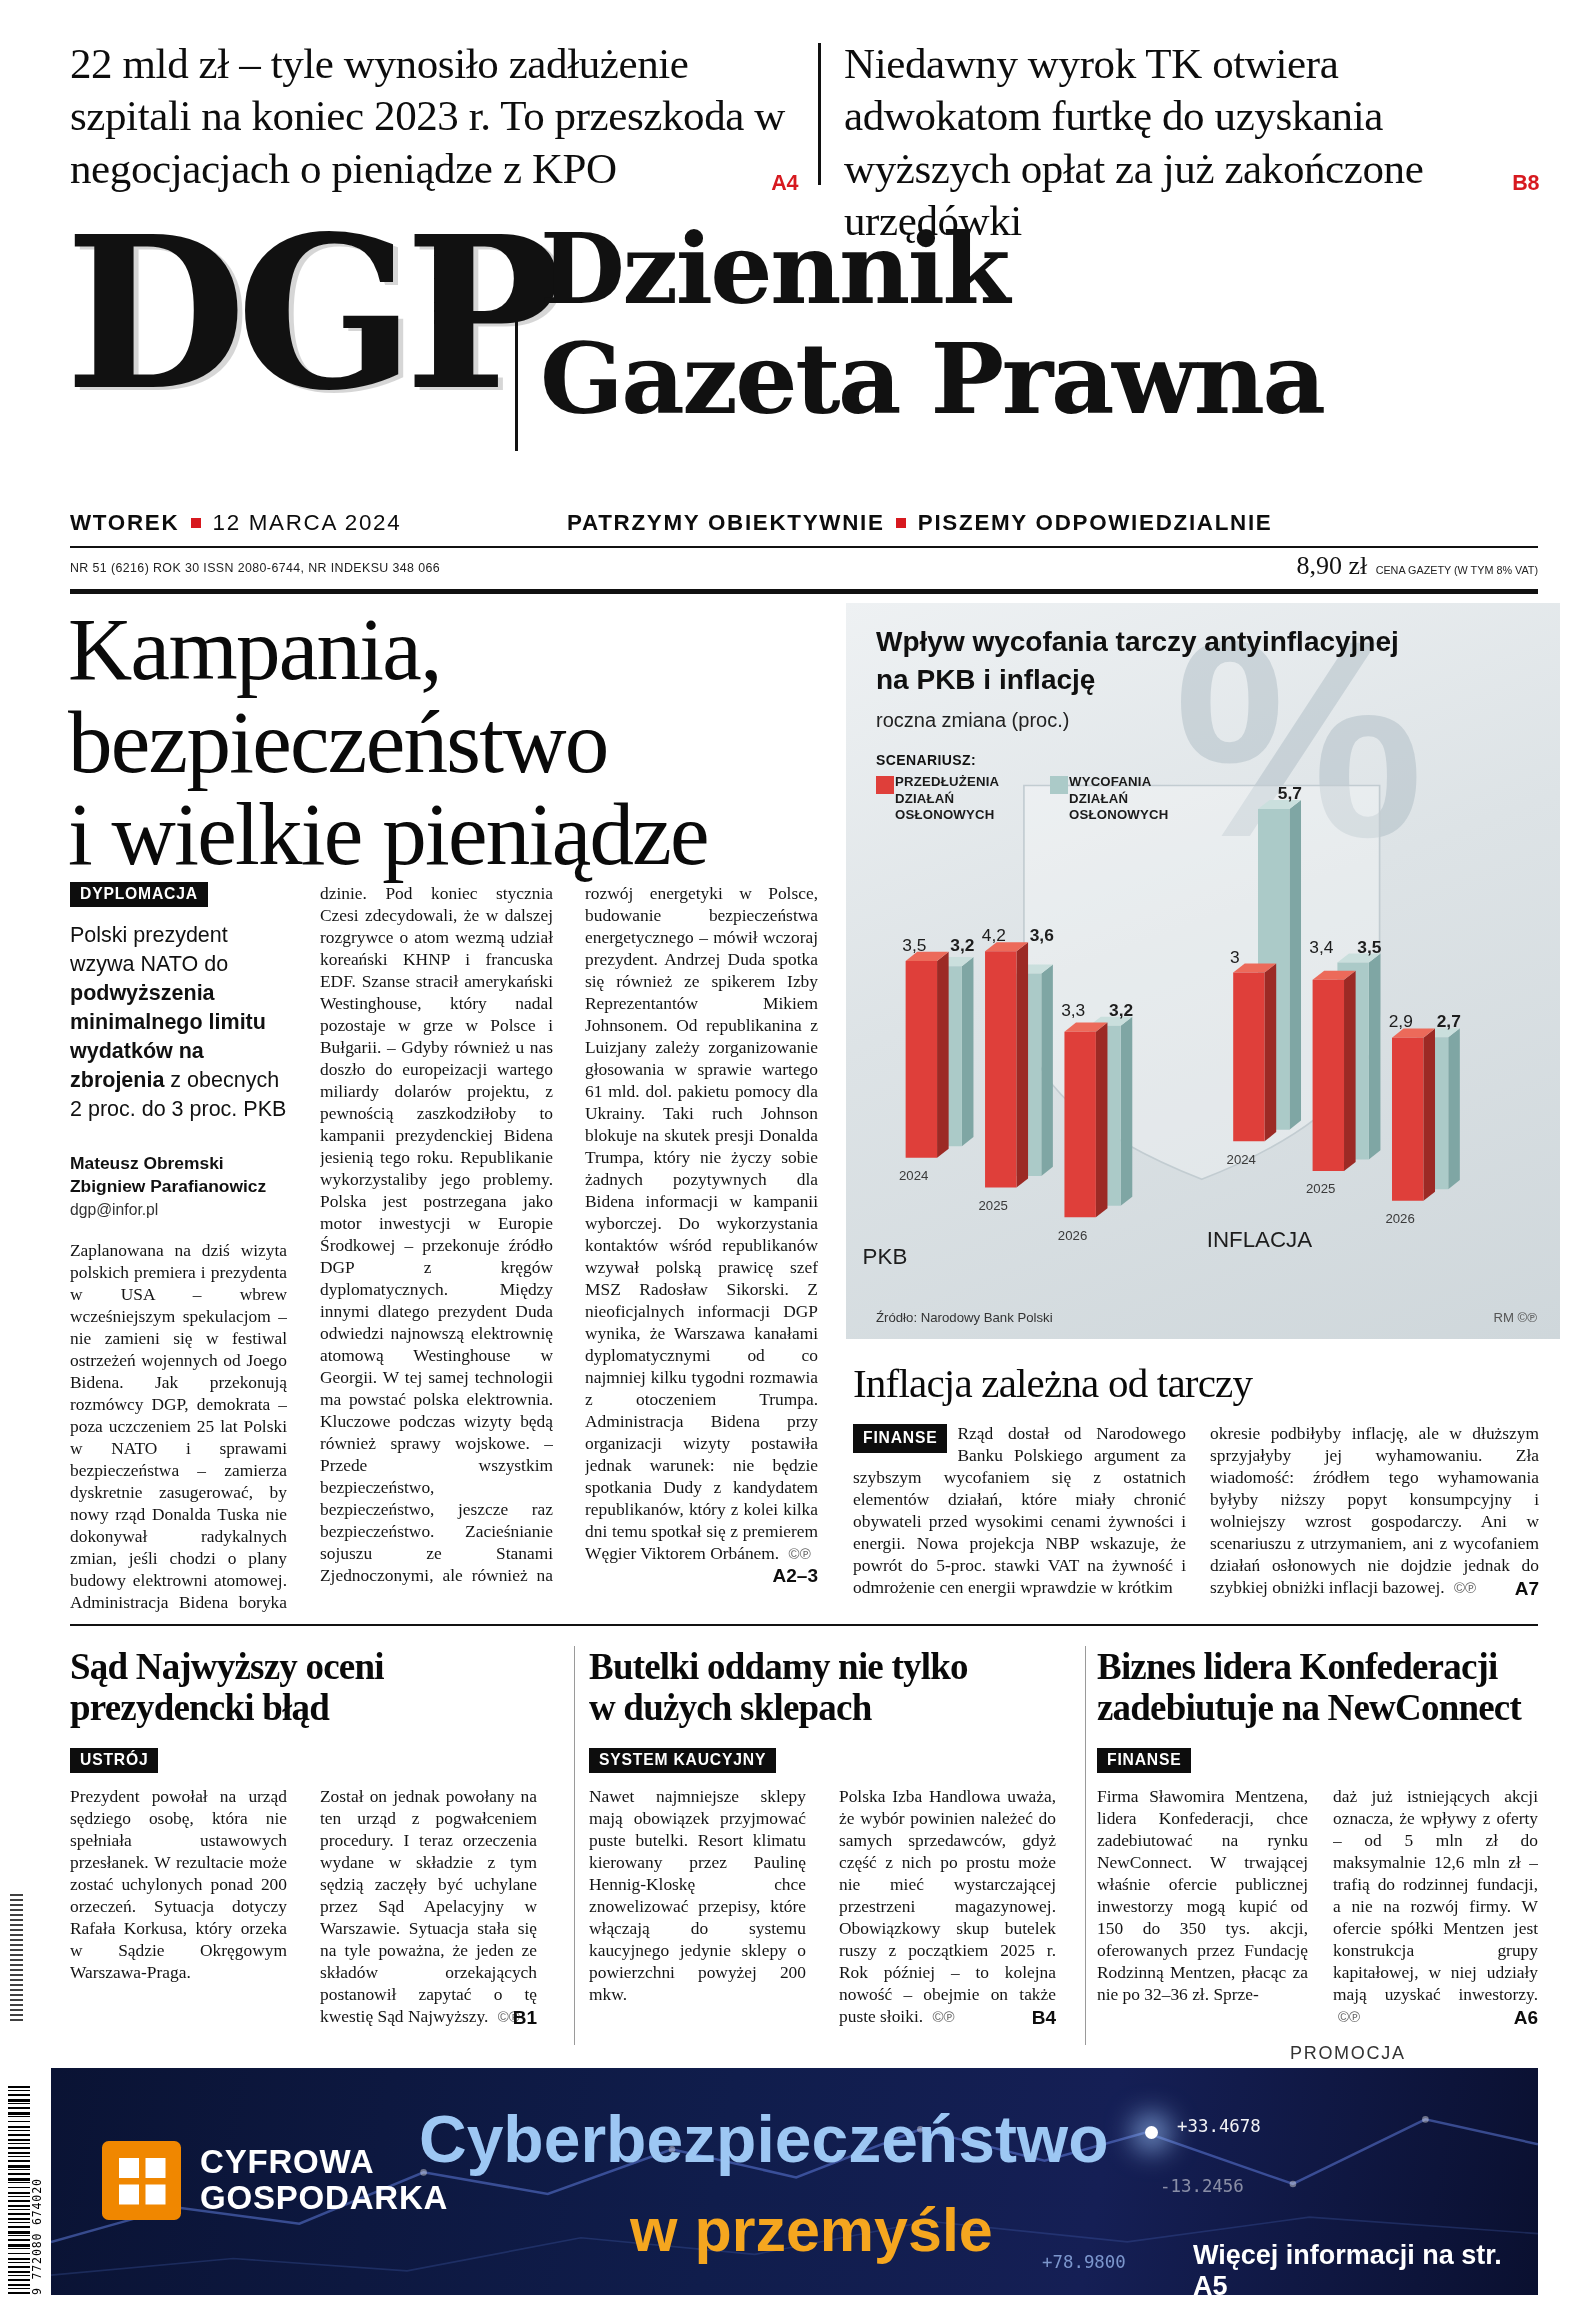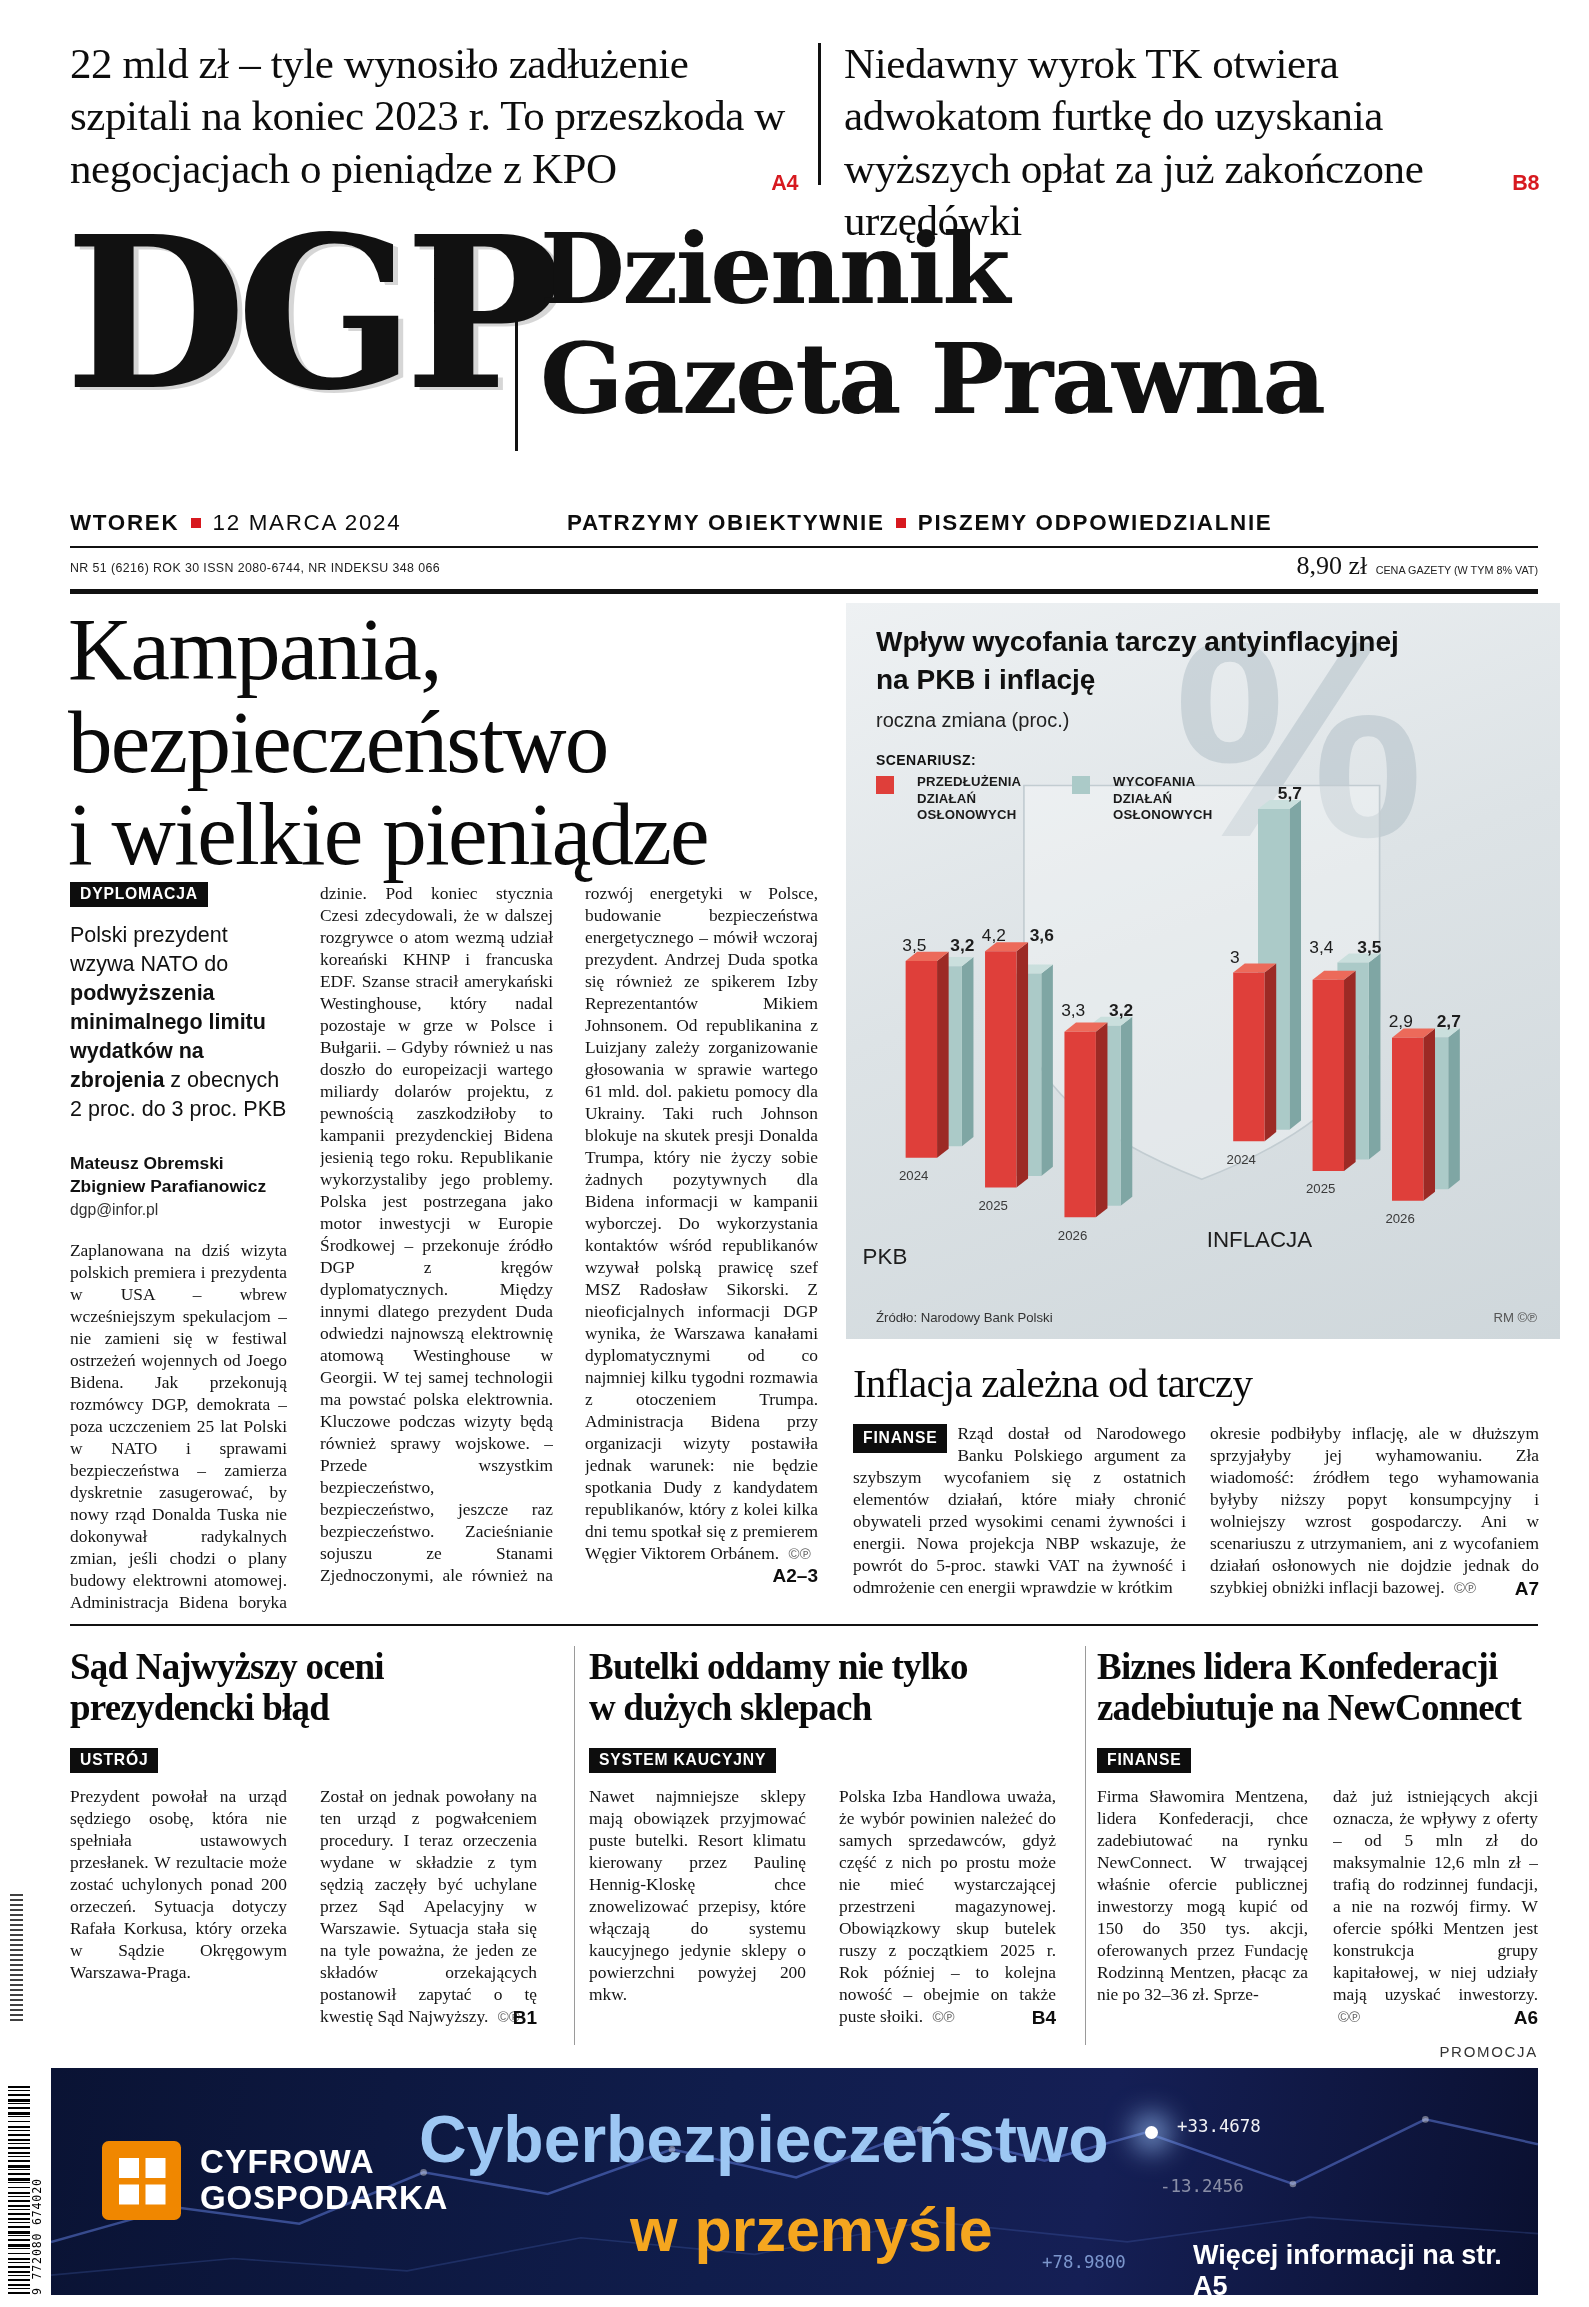--- a/index.html
+++ b/index.html
@@ -60,21 +60,21 @@
          background:linear-gradient(160deg,#eef1f3 0%,#dde3e6 45%,#cfd7db 100%);}
   #chart .t1{position:absolute;left:30px;top:23px;font-family:"Liberation Sans",sans-serif;
              font-weight:700;font-size:28px;color:#101010;}
   #chart .t2{position:absolute;left:30px;top:61px;font-family:"Liberation Sans",sans-serif;
              font-weight:700;font-size:28px;color:#101010;}
   #chart .sub{position:absolute;left:30px;top:106px;font-family:"Liberation Sans",sans-serif;
              font-size:20px;color:#222;}
   #chart .ltitle{position:absolute;left:30px;top:149px;font-family:"Liberation Sans",sans-serif;
              font-weight:700;font-size:14px;letter-spacing:0.4px;z-index:3;}
   #chart .legend{position:absolute;left:30px;top:171px;display:flex;gap:23px;z-index:3;}
-  .litem{display:flex;gap:23px;align-items:flex-start;}
+  .litem{display:flex;gap:1px;align-items:flex-start;}
   .sw{width:18px;height:18px;margin-top:1.7px;}
   .sw0{background:#df3f3a;} .sw1{background:#abcac8;}
   .ltext{width:132px;font-family:"Liberation Sans",sans-serif;font-weight:700;font-size:13.2px;
          line-height:1.25;letter-spacing:0.2px;color:#1a1a1a;}
   #chart .pct{position:absolute;left:328px;top:-25px;font-family:"Liberation Sans",sans-serif;
          font-weight:700;font-size:281px;color:#9fb0ba;opacity:.38;z-index:0;}
   #bars-svg{position:absolute;left:0;top:166px;z-index:1;}
   #chart .src{position:absolute;left:30px;top:707px;font-family:"Liberation Sans",sans-serif;
          font-size:13.2px;color:#333;z-index:3;}
   #chart .credit{position:absolute;right:23px;top:707px;font-family:"Liberation Sans",sans-serif;
@@ -95,22 +95,22 @@
   .btag{top:1748px;}
   #botA-tag{left:70px;} #botB-tag{left:589px;} #botC-tag{left:1097px;}
   .bcol{top:1785px;height:258px;}
   #botA-c1{left:70px;width:217px;}  #botA-c2{left:320px;width:217px;}
   #botB-c1{left:589px;width:217px;} #botB-c2{left:839px;width:217px;}
   #botC-c1{left:1097px;width:211px;}#botC-c2{left:1333px;width:205px;}
   .vdiv{top:1646px;width:0.8px;height:399px;background:#9a9a9a;}
   #vdiv1{left:574px;} #vdiv2{left:1085px;}
 
   
-  #promo-label{left:1290px;top:2043px;width:248px;text-align:right;
-      font-family:"Liberation Sans",sans-serif;font-size:15px;letter-spacing:1.7px;color:#333;}
+  #promo-label{left:1290px;top:2043px;width:248px;
+      font-family:"Liberation Sans",sans-serif;font-size:18px;letter-spacing:1.7px;color:#333;}
   #banner{left:51px;top:2068px;width:1487px;height:227px;overflow:hidden;
       background:linear-gradient(100deg,#0a1334 0%,#101d4c 45%,#151f55 70%,#0a1030 100%);}
   #banner svg{position:absolute;left:0;top:0;}
   .cg-box{position:absolute;left:51px;top:73px;width:79px;height:79px;background:#f08700;border-radius:6.6px;}
   .cg-glyph{position:absolute;left:16.6px;top:16.6px;width:20px;height:20px;background:#fff;
       box-shadow:26.5px 0 0 #fff,0 26.5px 0 #fff,26.5px 26.5px 0 #fff;}
   .cg-text{position:absolute;left:149px;top:76px;color:#fff;font-family:"Liberation Sans",sans-serif;
       font-weight:700;font-size:33px;line-height:1.1;letter-spacing:0.8px;}
   .b-title1{position:absolute;left:368px;top:33px;color:#9dc7f3;font-family:"Liberation Sans",sans-serif;
       font-weight:700;font-size:66px;letter-spacing:0;}

